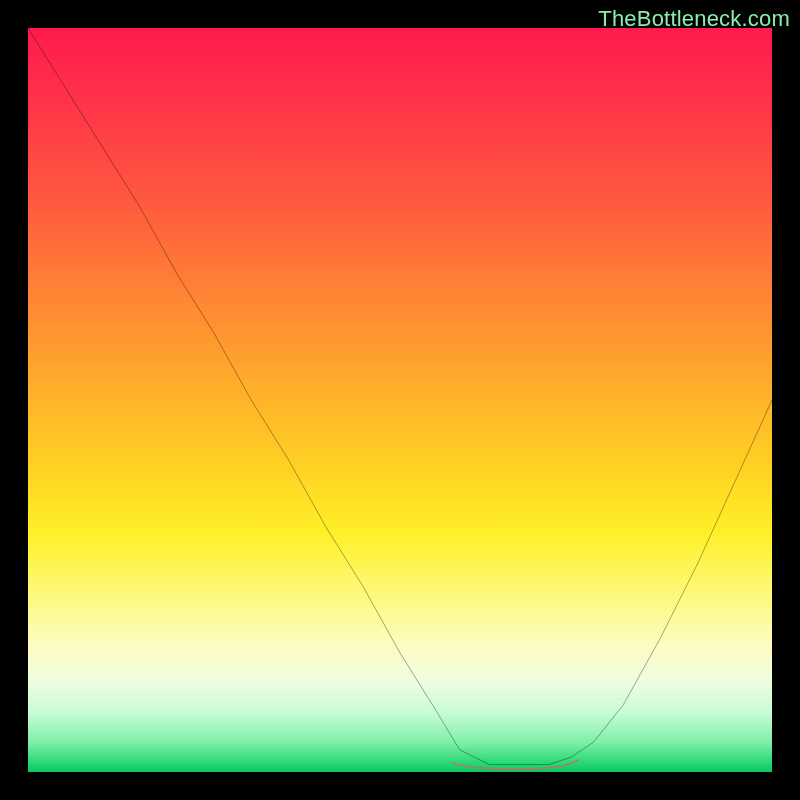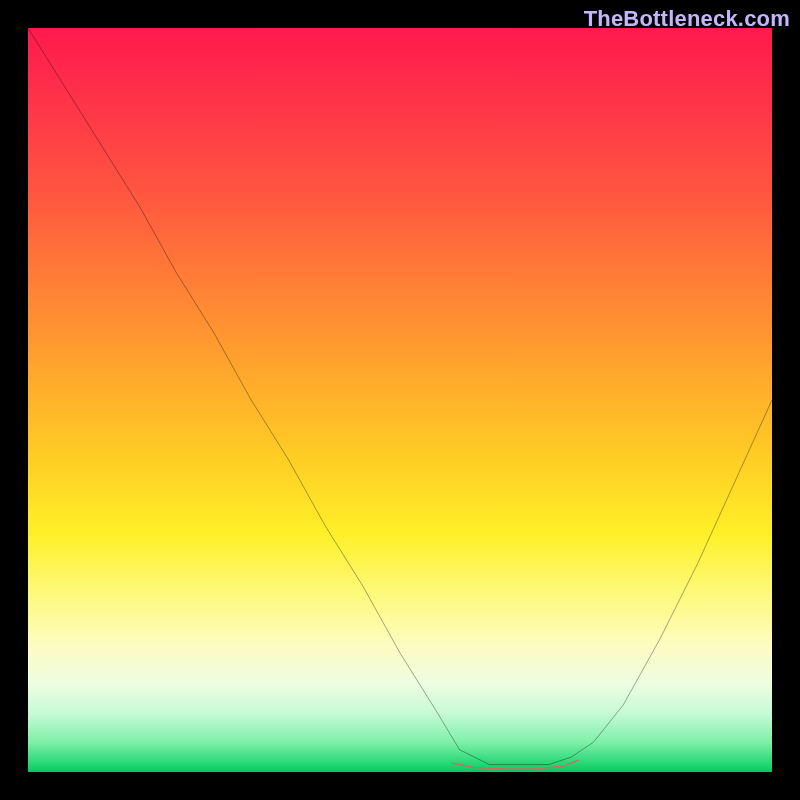--- a/index.html
+++ b/index.html
@@ -14,23 +14,23 @@
   .frame {
     position: relative;
     width: 800px;
     height: 800px;
     background: #000;
   }
   .watermark {
     position: absolute;
     top: 6px;
     right: 10px;
-    color: #c4b5fd;
+    color: #86efac;
     font-size: 22px;
-    font-weight: 700;
+    font-weight: 400;
     letter-spacing: 0.2px;
     z-index: 10;
   }
   .plot-area {
     position: absolute;
     left: 28px;
     top: 28px;
     width: 744px;
     height: 744px;
     overflow: hidden;

